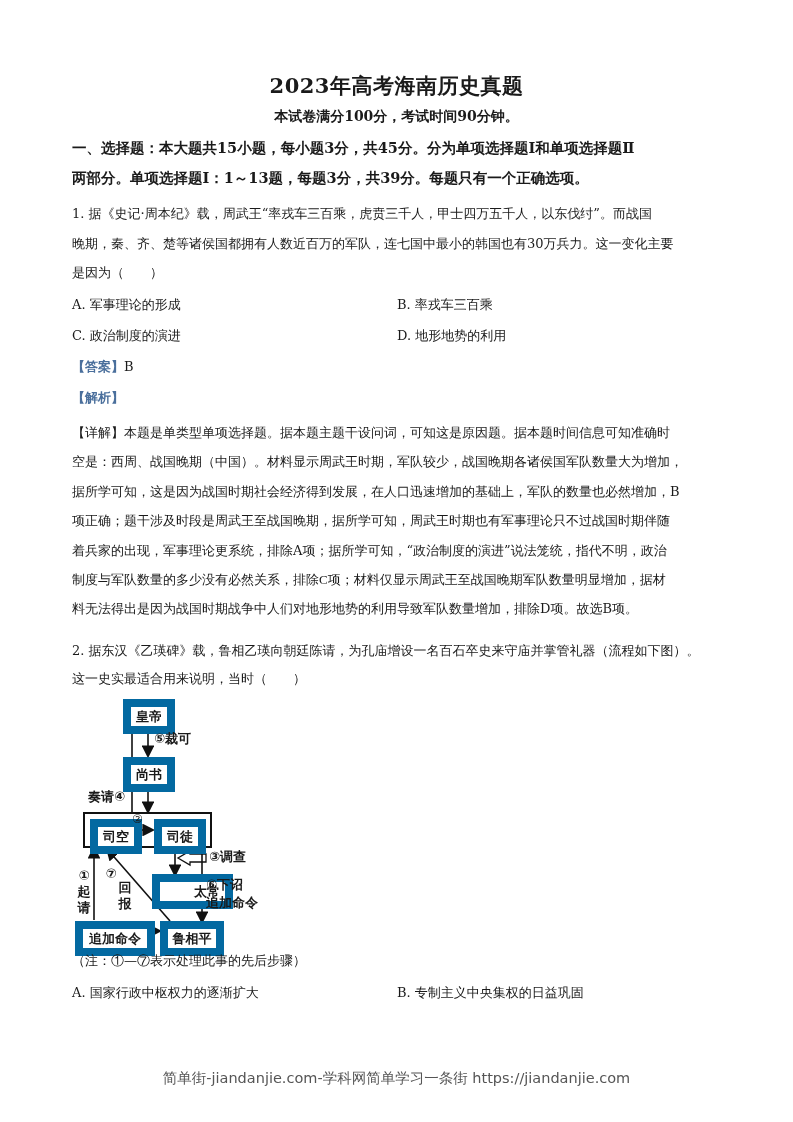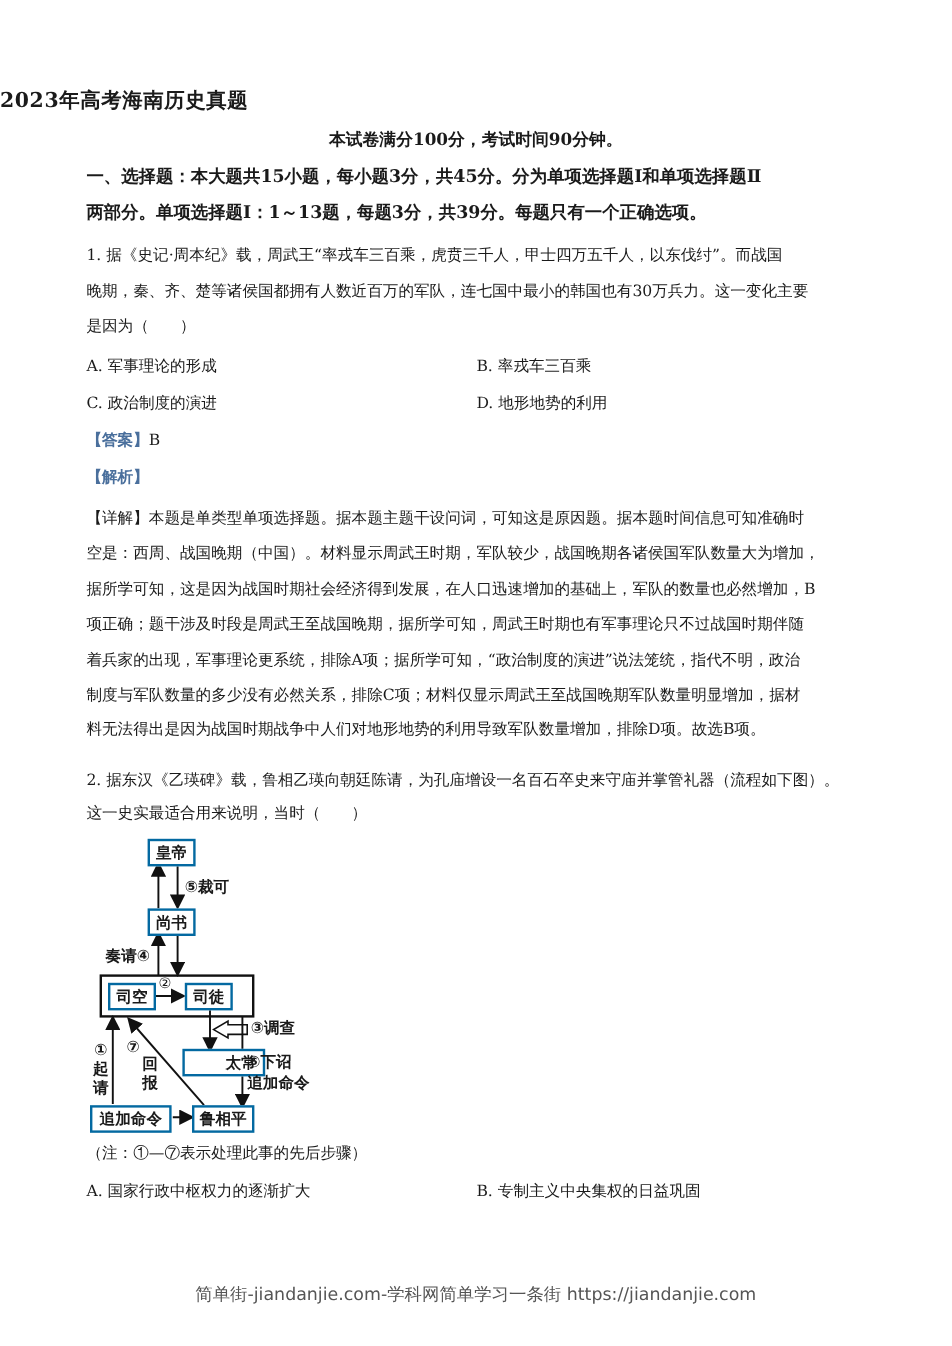--- a/index.html
+++ b/index.html
@@ -1,29 +1,29 @@
 <!DOCTYPE html>
 <html><head>
   <meta charset="utf-8">
   <style>
     html, body { margin: 0; padding: 0; background: #ffffff; }
     body { width: 793px; height: 1122px; position: relative; overflow: hidden;
       font-family: "DejaVu Serif", "Liberation Serif", serif; color: #1a1a1a; }
-    .title { position: absolute; top: 72px; left: 0; width: 793px; 
-      font-size: 17px; font-weight: bold; letter-spacing: 0.5px; }
+    .title { position: absolute; top: 72px; left: 0; width: 793px; text-align: center;
+      font-size: 21px; font-weight: bold; letter-spacing: 0.5px; }
     .subtitle { position: absolute; top: 108px; left: 0; width: 793px; text-align: center;
       font-size: 14px; font-weight: bold; }
     .section { position: absolute; left: 72px; width: 660px; font-size: 14.5px; font-weight: bold; line-height: 30px; }
     .para { position: absolute; left: 72px; width: 652px; font-size: 13px; line-height: 29.5px; text-align: justify; }
     .opt { position: absolute; font-size: 13px; }
     .label-blue { color: #4a6f9c; font-weight: bold; }
     .footer { position: absolute; top: 1069px; left: 0; width: 793px; text-align: center;
       font-family: "DejaVu Sans", "Liberation Sans", sans-serif; font-size: 14.5px; color: #555; }
     .diagram { position: absolute; left: 72px; top: 696px; width: 200px; height: 250px; }
-    .dbox { position: absolute; border: 2px solid #0369a1; background: #fff;
+    .dbox { position: absolute; border: 8px solid #0369a1; background: #fff;
       font-family: "DejaVu Sans", "Liberation Sans", sans-serif; font-weight: bold; font-size: 13px;
       display: flex; align-items: center; justify-content: center; }
     .dlabel { position: absolute; font-family: "DejaVu Sans", "Liberation Sans", sans-serif;
       font-weight: bold; font-size: 13px; white-space: nowrap; }
     .vlabel { position: absolute; font-family: "DejaVu Sans", "Liberation Sans", sans-serif;
       font-weight: bold; font-size: 13px; width: 14px; line-height: 16px; text-align: center; }
   </style>
 </head>
 <body>
 
@@ -50,21 +50,21 @@
     </div>
     <div class="opt label-blue" style="top:389px; left:72px;">【解析】</div>
 
     <div class="para" style="top:418px;">
       <span>【详解】</span><span>本题是单类型单项选择题。据本题主题干设问词，可知这是原因题。据本题时间信息可知准确时</span>
     </div>
     <div class="para" style="top:447px;">空是：西周、战国晚期（中国）。材料显示周武王时期，军队较少，战国晚期各诸侯国军队数量大为增加，</div>
     <div class="para" style="top:477px;">据所学可知，这是因为战国时期社会经济得到发展，在人口迅速增加的基础上，军队的数量也必然增加，B</div>
     <div class="para" style="top:506px;">项正确；题干涉及时段是周武王至战国晚期，据所学可知，周武王时期也有军事理论只不过战国时期伴随</div>
     <div class="para" style="top:536px;">着兵家的出现，军事理论更系统，排除A项；据所学可知，“政治制度的演进”说法笼统，指代不明，政治</div>
-    <div class="para" style="top:565px;">制度与军队数量的多少没有必然关系，排除C项；材料仅显示周武王至战国晚期军队数量明显增加，据材</div>
+    <div class="para" style="top:565px;font-family:Liberation Serif, serif;">制度与军队数量的多少没有必然关系，排除C项；材料仅显示周武王至战国晚期军队数量明显增加，据材</div>
     <div class="para" style="top:594px;">料无法得出是因为战国时期战争中人们对地形地势的利用导致军队数量增加，排除D项。故选B项。</div>
   </div>
 
   <div>
     <div class="para" style="top:636px;">2. 据东汉《乙瑛碑》载，鲁相乙瑛向朝廷陈请，为孔庙增设一名百石卒史来守庙并掌管礼器（流程如下图）。</div>
     <div class="para" style="top:664px;">这一史实最适合用来说明，当时（　　）</div>
 
     <div class="diagram">
       <svg width="200" height="250" style="position:absolute;left:0;top:0;">
         <defs>

